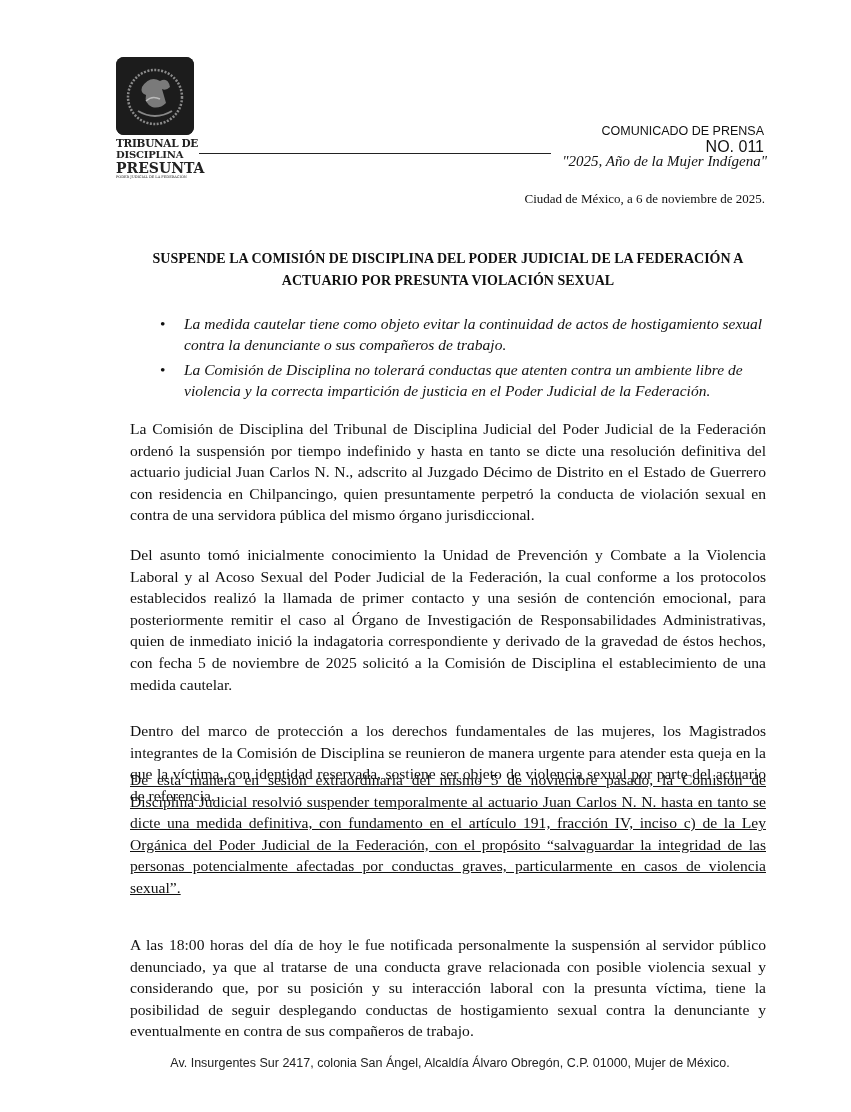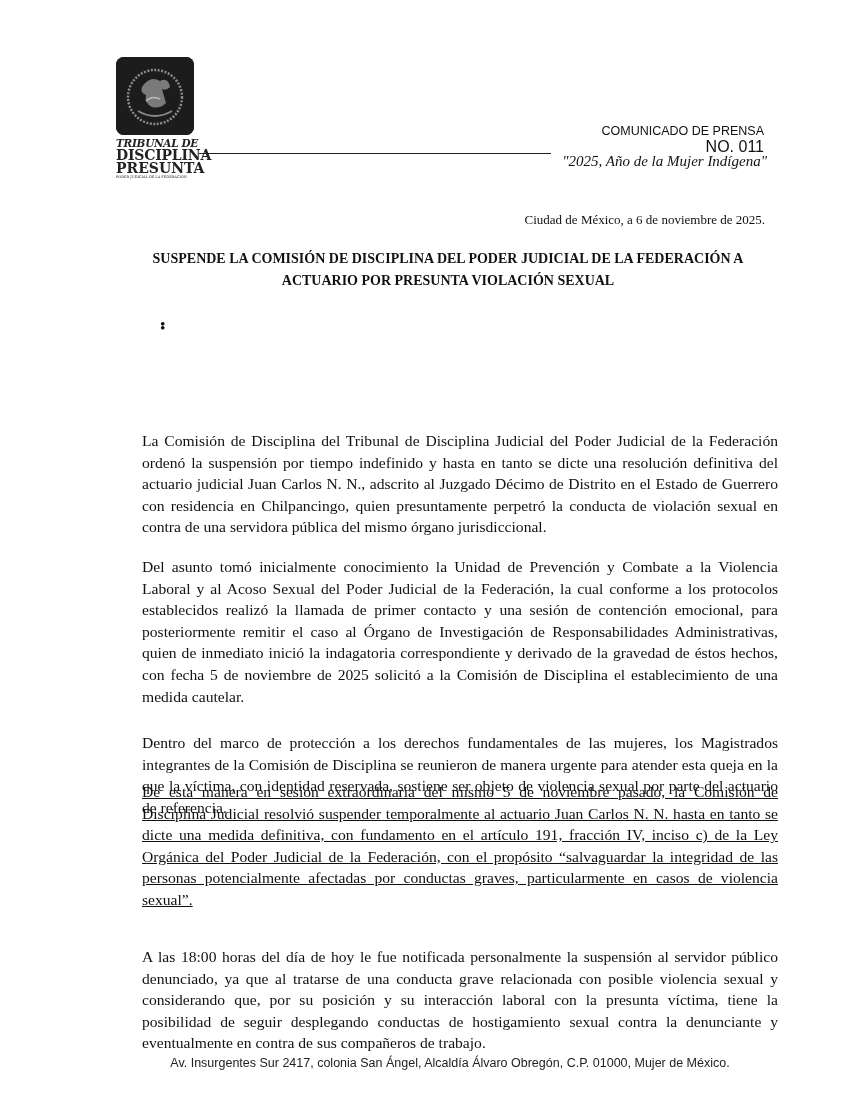--- a/index.html
+++ b/index.html
@@ -1,35 +1,35 @@
 <!DOCTYPE html>
 <html><head>
 <meta charset="utf-8">
 <style>
   html, body { margin:0; padding:0; background:#ffffff; }
   body { width:851px; height:1112px; position:relative; overflow:hidden; color:#111; font-family:"Liberation Serif", serif; }
   .logo { position:absolute; left:114px; top:57px; width:82px; height:118px; }
   .seal { position:absolute; left:2px; top:0; width:78px; height:78px; background:#1a1a1a; border-radius:8px; }
   .seal svg { width:78px; height:78px; }
   .logo-text { position:absolute; left:2px; top:80px; width:90px; font-family:"DejaVu Serif", serif; font-weight:bold; color:#222; line-height:12px; }
-  .lt1 { font-size:10.5px; letter-spacing:-0.3px;font-style:italic; }
-  .lt2 { font-size:14px; letter-spacing:-0.2px; }
+  .lt1 { font-size:10.5px; letter-spacing:-0.3px; }
+  .lt2 { font-size:10px; letter-spacing:-0.2px; }
   .lt3 { font-size:14px; letter-spacing:0px; line-height:14px; }
   .lt4 { font-size:3.5px; line-height:5px; letter-spacing:0; font-weight:normal; }
   .hline { position:absolute; left:199px; top:153px; width:352px; height:1px; background:#222; }
   .hdr { position:absolute; right:87px; text-align:left; }
   .hdr1 { top:124px; font-family:"Liberation Sans", sans-serif; font-size:12.5px; }
   .hdr2 { top:138px; font-family:"Liberation Sans", sans-serif; font-size:16px; }
   .hdr3 { top:153px; font-style:italic; font-size:15px; right:84px; }
-  .date { position:absolute; right:86px; top:191px; font-size:13px;margin-top:21px; }
+  .date { position:absolute; right:86px; top:191px; font-size:13px; }
   .title { position:absolute; left:138px; width:620px; top:248px; text-align:center; font-weight:bold; font-size:14px; line-height:22px; }
   .bullets { position:absolute; left:160px; top:313px; width:620px; font-style:italic; font-size:15.5px; line-height:21px; margin:0; padding:0; list-style:none; }
   .bullets li { position:relative; padding-left:24px; margin:0 0 4px 0; }
   .bullet-dot { position:absolute; left:0; top:0; font-style:normal; }
-  .para { position:absolute; left:130px; width:636px; font-size:15.6px; line-height:21.6px; text-align:justify; margin:12px; }
+  .para { position:absolute; left:130px; width:636px; font-size:15.6px; line-height:21.6px; text-align:justify; margin:0; }
   .p1 { top:418px; }
   .p2 { top:544px; }
   .p3 { top:720px; }
   .p4 { top:769px;text-decoration:underline; }
   .p5 { top:934px; }
   .footer { position:absolute; left:140px; top:1056px; width:620px; text-align:center; font-family:"Liberation Sans", sans-serif; font-size:12.5px; color:#222; }
 </style>
 </head>
 <body>
 
@@ -57,23 +57,25 @@
 <div class="hdr hdr2">NO. 011</div>
 <div class="hdr hdr3">"2025, Año de la Mujer Indígena"</div>
 
 <div class="date">Ciudad de México, a 6 de noviembre de 2025.</div>
 
 <div class="title">SUSPENDE LA COMISIÓN DE DISCIPLINA DEL PODER JUDICIAL DE LA FEDERACIÓN A ACTUARIO POR PRESUNTA VIOLACIÓN SEXUAL</div>
 
 <ul class="bullets">
   <li>
     <span class="bullet-dot">•</span>
+    <span>La medida cautelar tiene como objeto evitar la continuidad de actos de hostigamiento sexual contra la denunciante o sus compañeros de trabajo.</span>
   </li>
   <li>
     <span class="bullet-dot">•</span>
+    <span>La Comisión de Disciplina no tolerará conductas que atenten contra un ambiente libre de violencia y la correcta impartición de justicia en el Poder Judicial de la Federación.</span>
   </li>
 </ul>
 
 <p class="para p1">La Comisión de Disciplina del Tribunal de Disciplina Judicial del Poder Judicial de la Federación ordenó la suspensión por tiempo indefinido y hasta en tanto se dicte una resolución definitiva del actuario judicial Juan Carlos N. N., adscrito al Juzgado Décimo de Distrito en el Estado de Guerrero con residencia en Chilpancingo, quien presuntamente perpetró la conducta de violación sexual en contra de una servidora pública del mismo órgano jurisdiccional.</p>
 <p class="para p2">Del asunto tomó inicialmente conocimiento la Unidad de Prevención y Combate a la Violencia Laboral y al Acoso Sexual del Poder Judicial de la Federación, la cual conforme a los protocolos establecidos realizó la llamada de primer contacto y una sesión de contención emocional, para posteriormente remitir el caso al Órgano de Investigación de Responsabilidades Administrativas, quien de inmediato inició la indagatoria correspondiente y derivado de la gravedad de éstos hechos, con fecha 5 de noviembre de 2025 solicitó a la Comisión de Disciplina el establecimiento de una medida cautelar.</p>
 <p class="para p3">Dentro del marco de protección a los derechos fundamentales de las mujeres, los Magistrados integrantes de la Comisión de Disciplina se reunieron de manera urgente para atender esta queja en la que la víctima, con identidad reservada, sostiene ser objeto de violencia sexual por parte del actuario de referencia.</p>
 <p class="para p4">De esta manera en sesión extraordinaria del mismo 5 de noviembre pasado, la Comisión de Disciplina Judicial resolvió suspender temporalmente al actuario Juan Carlos N. N. hasta en tanto se dicte una medida definitiva, con fundamento en el artículo 191, fracción IV, inciso c) de la Ley Orgánica del Poder Judicial de la Federación, con el propósito “salvaguardar la integridad de las personas potencialmente afectadas por conductas graves, particularmente en casos de violencia sexual”.</p>
 <p class="para p5">A las 18:00 horas del día de hoy le fue notificada personalmente la suspensión al servidor público denunciado, ya que al tratarse de una conducta grave relacionada con posible violencia sexual y considerando que, por su posición y su interacción laboral con la presunta víctima, tiene la posibilidad de seguir desplegando conductas de hostigamiento sexual contra la denunciante y eventualmente en contra de sus compañeros de trabajo.</p>
 
 <div class="footer">Av. Insurgentes Sur 2417, colonia San Ángel, Alcaldía Álvaro Obregón, C.P. 01000, Mujer de México.</div>

